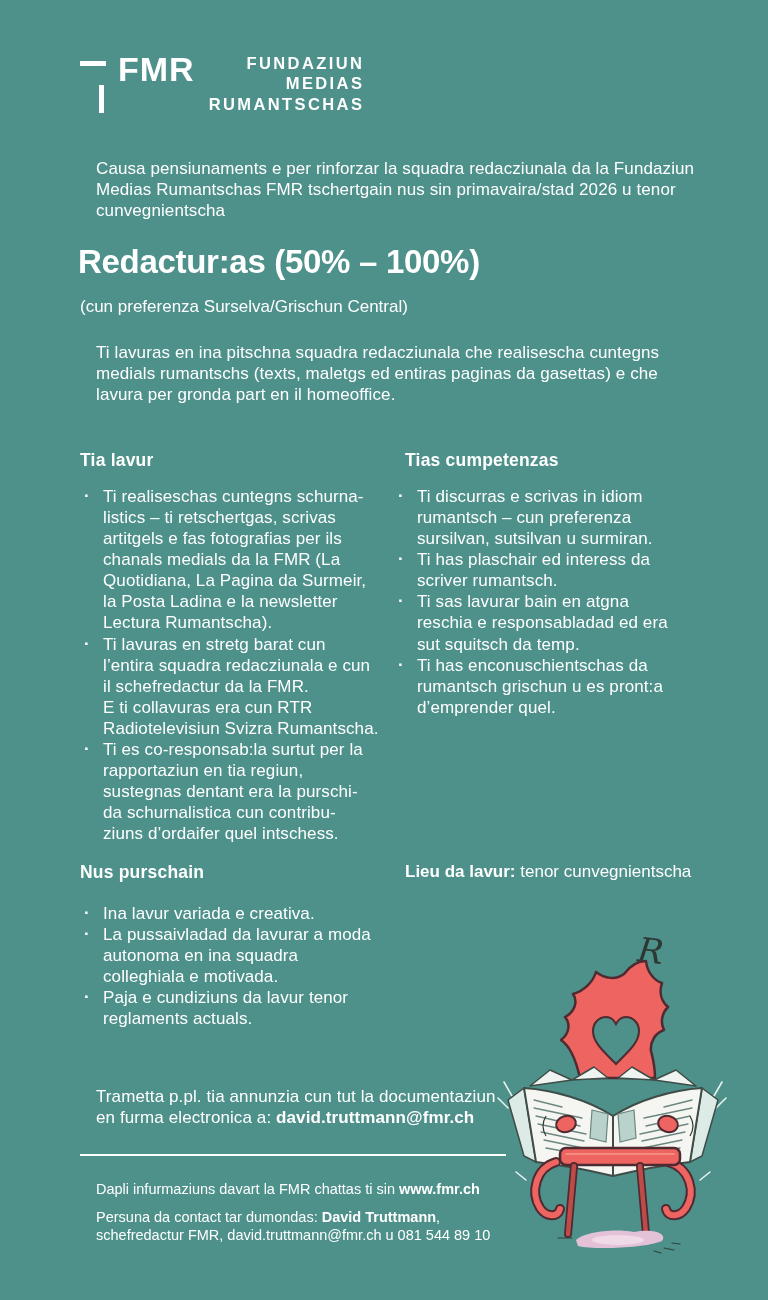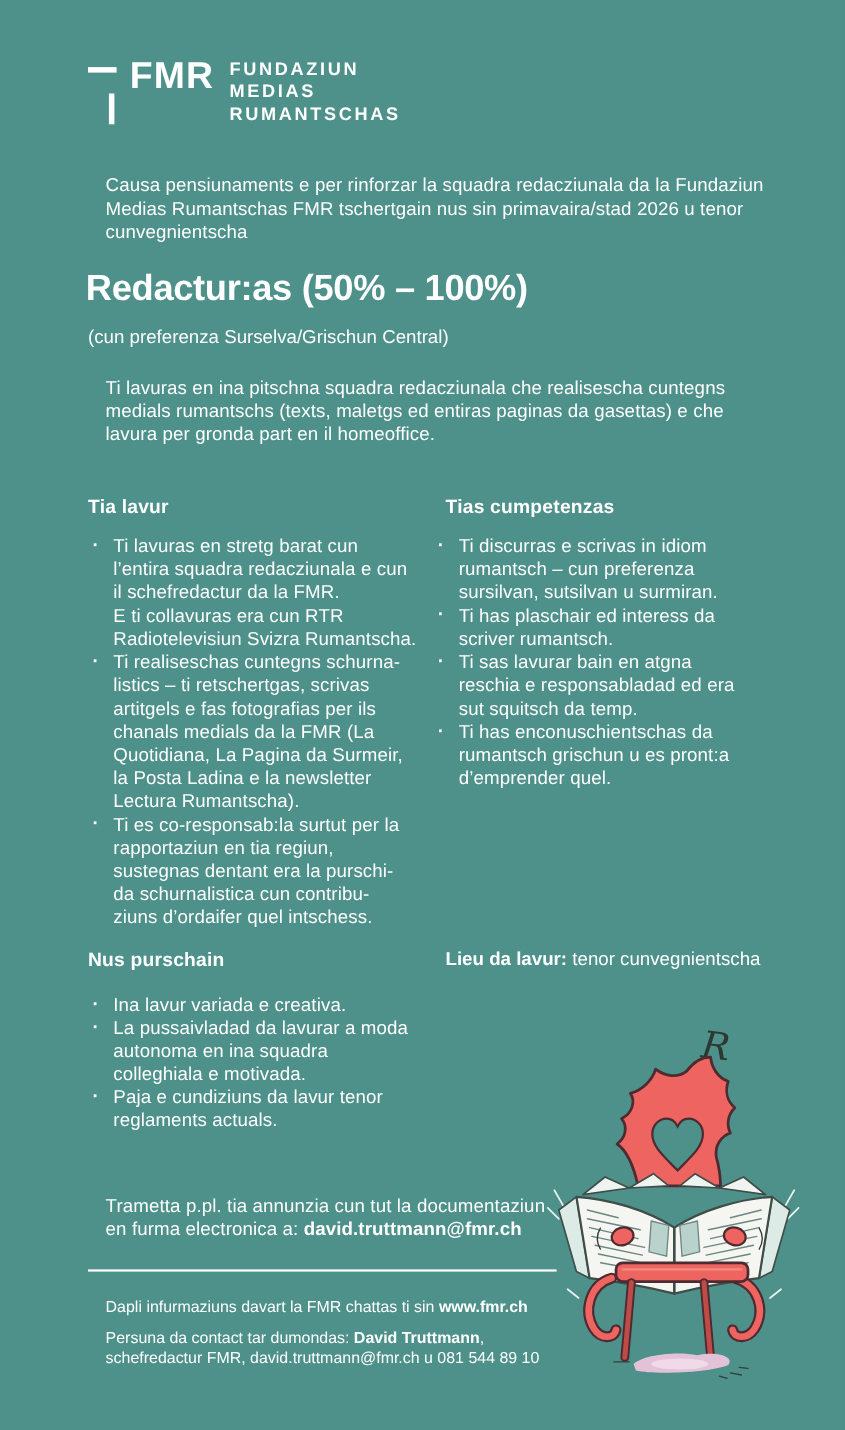--- a/index.html
+++ b/index.html
@@ -20,21 +20,21 @@
     font-size:17px;line-height:1.24;letter-spacing:.1px;
   }
   .bullets li::before{content:"·";position:absolute;left:4px;top:-1px;font-weight:700;}
 
   
   .logo{left:80px;top:50px;display:flex;align-items:flex-start;}
   .logo-mark{position:relative;width:32px;height:64px;margin-right:6px;}
   .logo-dash{position:absolute;left:0;top:11px;width:26px;height:5px;background:#fff;}
   .logo-bar{position:absolute;left:19px;top:35px;width:5px;height:28px;background:#fff;}
   .logo-abbr{font-size:34px;font-weight:700;letter-spacing:1px;line-height:1;margin:2px 14px 0 0;}
-  .logo-name{font-size:16.5px;font-weight:700;letter-spacing:2.4px;line-height:1.24;margin-top:3px;}
+  .logo-name{font-size:16.5px;font-weight:700;letter-spacing:2.4px;line-height:1.24;margin-top:3px;text-align:right;}
 
   .intro{left:80px;top:158px;width:672px;}
   .job-title{left:78px;top:245px;font-size:33px;font-weight:700;letter-spacing:-.3px;line-height:1.05;}
   .job-subtitle{left:80px;top:297px;font-size:17px;font-weight:400;}
   .summary{left:80px;top:342px;width:672px;}
 
   .col-left-head{left:80px;top:450px;}
   .col-right-head{left:405px;top:450px;}
   .col-left-list{left:80px;top:486px;width:322px;}
   .col-right-list{left:394px;top:486px;width:322px;}
@@ -78,32 +78,32 @@
 <p class="abs job-subtitle">(cun preferenza Surselva/Grischun Central)</p>
 
 <p class="abs summary body-text pre">Ti lavuras en ina pitschna squadra redacziunala che realisescha cuntegns
 medials rumantschs (texts, maletgs ed entiras paginas da gasettas) e che
 lavura per gronda part en il homeoffice.</p>
 
 <h2 class="abs col-left-head col-head">Tia lavur</h2>
 <h2 class="abs col-right-head col-head">Tias cumpetenzas</h2>
 
 <ul class="abs col-left-list bullets">
-  <li>Ti lavuras en stretg barat cun
-l’entira squadra redacziunala e cun
-il schefredactur da la FMR.
-E ti collavuras era cun RTR
-Radiotelevisiun Svizra Rumantscha.</li>
   <li>Ti realiseschas cuntegns schurna-
 listics – ti retschertgas, scrivas
 artitgels e fas fotografias per ils
 chanals medials da la FMR (La
 Quotidiana, La Pagina da Surmeir,
 la Posta Ladina e la newsletter
 Lectura Rumantscha).</li>
+  <li>Ti lavuras en stretg barat cun
+l’entira squadra redacziunala e cun
+il schefredactur da la FMR.
+E ti collavuras era cun RTR
+Radiotelevisiun Svizra Rumantscha.</li>
   <li>Ti es co-responsab:la surtut per la
 rapportaziun en tia regiun,
 sustegnas dentant era la purschi-
 da schurnalistica cun contribu-
 ziuns d’ordaifer quel intschess.</li>
 </ul>
 
 <ul class="abs col-right-list bullets">
   <li>Ti discurras e scrivas in idiom
 rumantsch – cun preferenza

